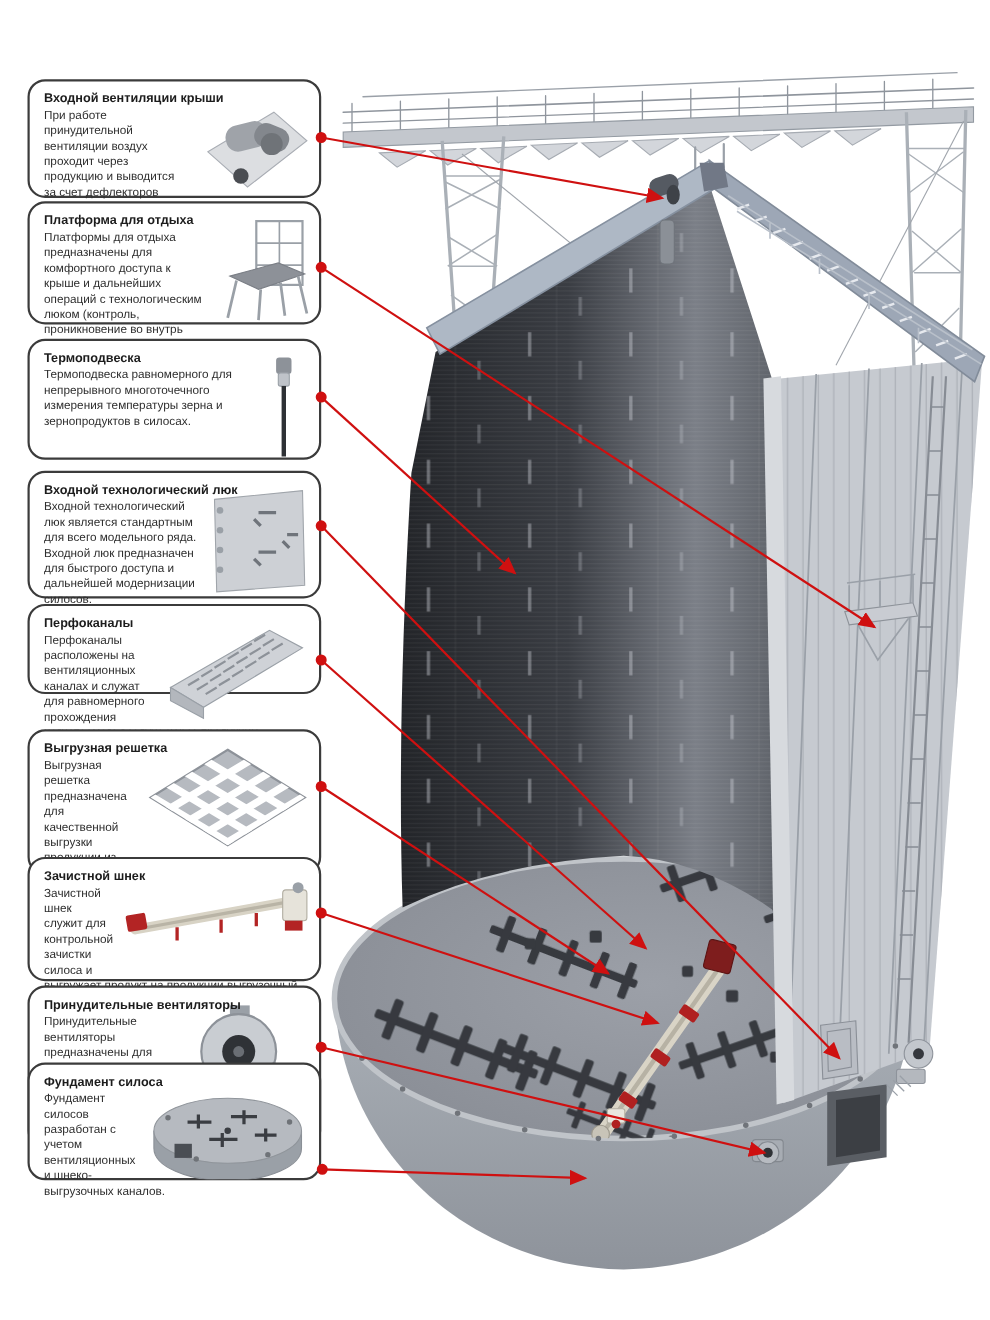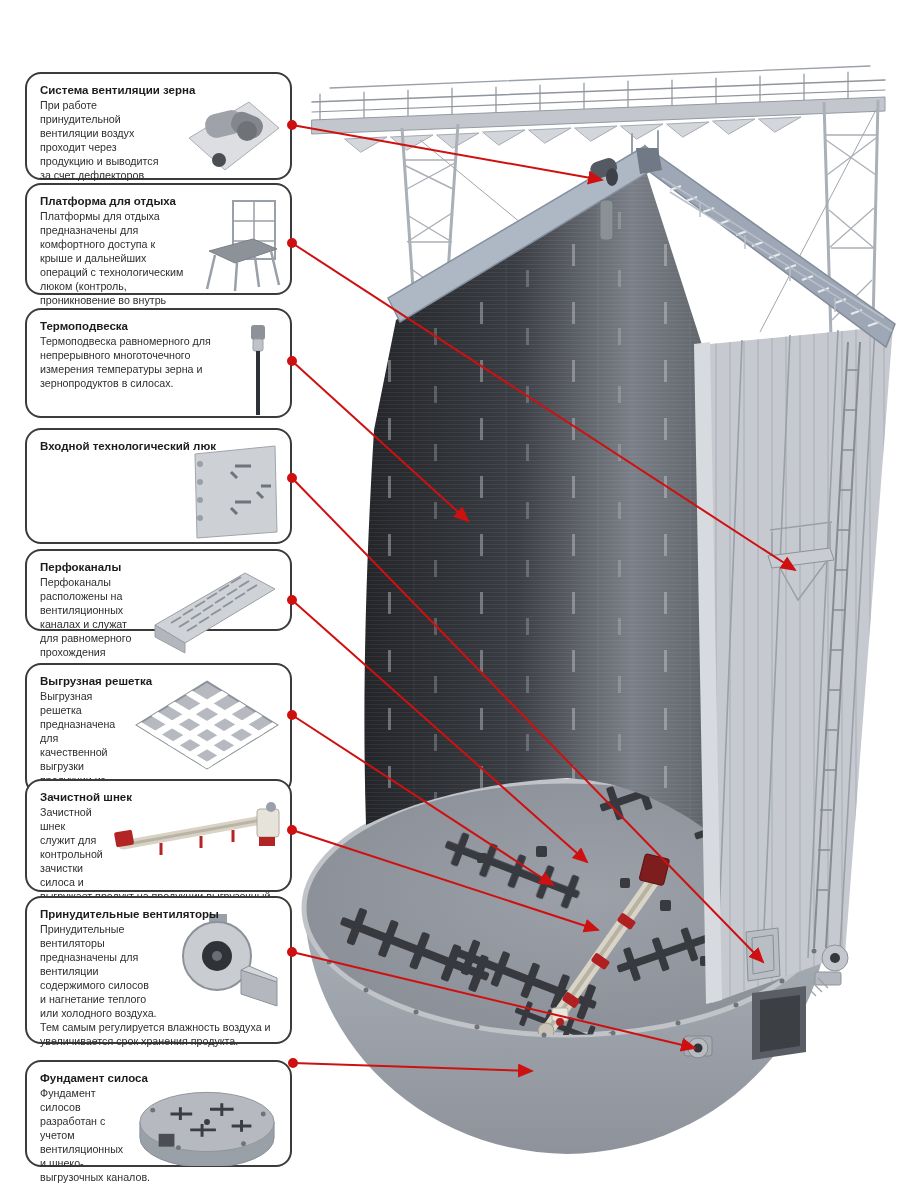--- a/index.html
+++ b/index.html
@@ -206,21 +206,21 @@
       <g>
         <circle cx="835" cy="958" r="13" fill="#c3c7cd" stroke="#8e939b"></circle>
         <circle cx="835" cy="958" r="5" fill="#35383d"></circle>
         <rect x="815" y="972" width="26" height="13" rx="2" fill="#b4b8be" stroke="#8e939b"></rect>
         <path d="M806,986 l10,10 M812,982 l10,10 M818,978 l10,10" stroke="#9aa0a8" stroke-width="1.2"></path>
       </g>
     </g>
   </svg>
 
   <div class="callout" style="top:72px;height:108px">
-    <div class="co-title">Система вентиляции зерна</div>
+    <div class="co-title">Входной вентиляции крыши</div>
     <div class="co-body">
       <svg class="thumb" width="104" height="90" viewBox="0 0 104 90">
         <polygon points="12,52 72,16 102,42 48,84" fill="#dcdee1" stroke="#a9adb4"></polygon>
         <rect x="28" y="26" width="38" height="24" rx="11" fill="#9fa3a9" transform="rotate(-14 47 38)"></rect>
         <rect x="54" y="28" width="32" height="22" rx="10" fill="#83878d" transform="rotate(22 70 39)"></rect>
         <circle cx="70" cy="45" r="10" fill="#6f7378"></circle>
         <circle cx="42" cy="74" r="7" fill="#4a4d52"></circle>
       </svg>
       <span>При работе принудительной вентиляции воздух проходит через продукцию и выводится за счет дефлекторов наружу.</span>
     </div>
@@ -255,20 +255,21 @@
     <div class="co-title">Входной технологический люк</div>
     <div class="co-body">
       <svg class="thumb" width="94" height="98" viewBox="0 0 94 98">
         <polygon points="8,12 88,4 90,90 10,96" fill="#cdd0d5" stroke="#a0a5ab"></polygon>
         <circle cx="13" cy="22" r="3" fill="#9aa0a7"></circle>
           <circle cx="13" cy="40" r="3" fill="#9aa0a7"></circle>
         <circle cx="13" cy="58" r="3" fill="#9aa0a7"></circle>
           <circle cx="13" cy="76" r="3" fill="#9aa0a7"></circle>
         <path d="M48,24 h16 M44,30 l6,6 M48,60 h16 M44,66 l6,6 M74,44 h10 M70,50 l6,6" stroke="#6f747b" stroke-width="3" fill="none"></path>
       </svg>
+      <span>Входной технологический люк является стандартным для всего модельного ряда. Входной люк предназначен для быстрого доступа и дальнейшей модернизации силосов.</span>
     </div>
   </div>
 
   <div class="callout" style="top:549px;height:82px">
     <div class="co-title">Перфоканалы</div>
     <div class="co-body">
       <svg class="thumb" width="132" height="92" viewBox="0 0 132 92">
         <polygon points="6,62 96,10 126,26 36,80" fill="#cfd2d7" stroke="#9aa0a7"></polygon>
         <polygon points="6,62 36,80 36,90 6,74" fill="#b3b7bd" stroke="#9aa0a7"></polygon>
         <g stroke="#8d9299" stroke-width="2">
@@ -324,21 +325,21 @@
         <circle cx="54" cy="46" r="34" fill="#c9cdd2" stroke="#8d9299" stroke-width="2"></circle>
         <circle cx="54" cy="46" r="15" fill="#2f3236"></circle>
         <circle cx="54" cy="46" r="5" fill="#6a6e74"></circle>
         <polygon points="78,60 114,72 114,96 78,84" fill="#b4b8be" stroke="#8d9299"></polygon>
         <polygon points="78,60 86,56 114,68 114,72" fill="#d2d5da" stroke="#8d9299"></polygon>
       </svg>
       <span>Принудительные вентиляторы предназначены для вентиляции содержимого силосов и нагнетание теплого или холодного воздуха. Тем самым регулируется влажность воздуха и увеличивается срок хранения продукта.</span>
     </div>
   </div>
 
-  <div class="callout" style="top:1060px;height:107px">
+  <div class="callout" style="top:966px;height:107px">
     <div class="co-title">Фундамент силоса</div>
     <div class="co-body">
       <svg class="thumb" width="148" height="92" viewBox="0 0 150 92">
         <path d="M7,48 L7,64 A68,30 0 0 0 143,64 L143,48" fill="#9aa0a7" stroke="#8a8f96"></path>
         <ellipse cx="75" cy="48" rx="68" ry="30" fill="#b6bac0" stroke="#90959b"></ellipse>
         <g stroke="#3a3d42" stroke-width="3">
           <path d="M38,40 h22 M48,33 v13 M78,35 h24 M90,29 v13 M58,56 h26 M70,50 v13 M100,52 h20 M110,46 v12"></path>
         </g>
         <circle cx="75" cy="48" r="3" fill="#3a3d42"></circle>
         <rect x="26" y="60" width="16" height="13" fill="#4a4e54"></rect>

